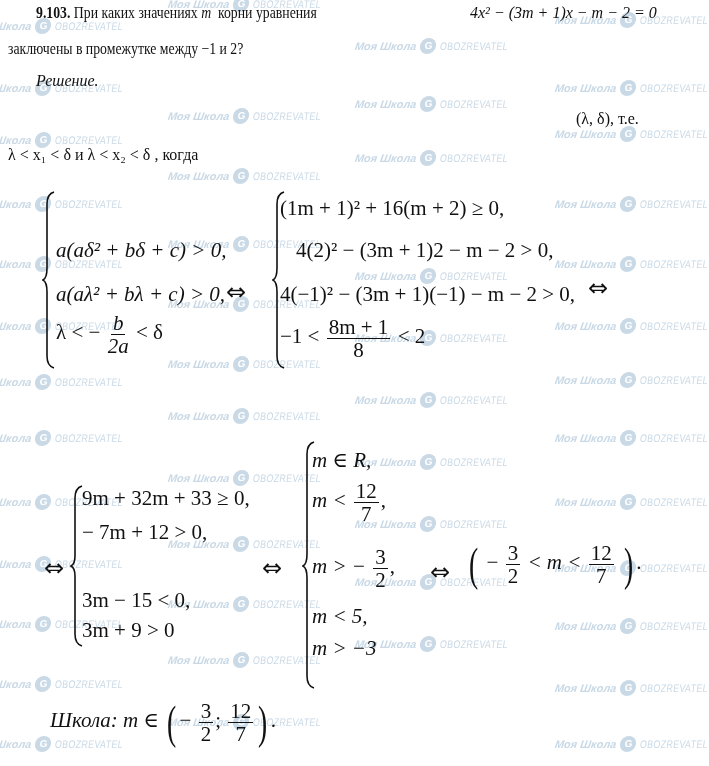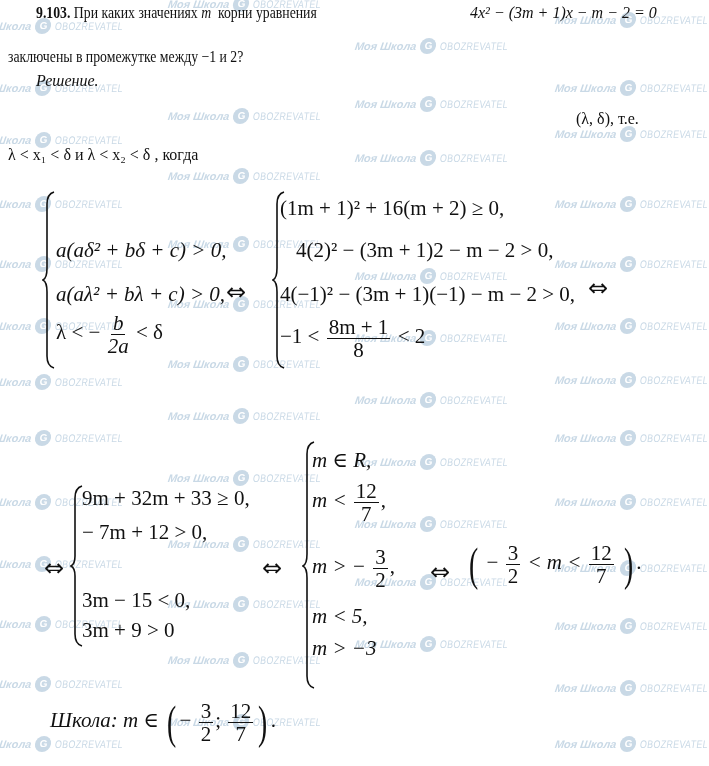--- a/index.html
+++ b/index.html
@@ -307,21 +307,21 @@
 
   <div class="abs t" style="left:36px;top:4px">
     <span class="cond" style="display:inline-block">
       <span class="b">9.103.</span>
       <span>При каких значениях</span>
       <span class="it">m</span>&nbsp;
       <span>корни уравнения</span>
     </span>
   </div>
   <div class="abs t it" style="left:470px;top:4px">4x² − (3m + 1)x − m − 2 = 0</div>
-  <div class="abs t" style="left:8px;top:48px">
+  <div class="abs t" style="left:8px;top:40px">
     <span class="cond" style="display:inline-block">заключены в промежутке между −1 и 2?</span>
   </div>
   <div class="abs t it" style="left:36px;top:72px">Решение.</div>
 
   <div class="abs t" style="left:576px;top:110px">(λ, δ), т.е.</div>
   <div class="abs t" style="left:8px;top:146px">λ &lt; x₁ &lt; δ и λ &lt; x₂ &lt; δ , когда</div>
 
   <svg class="brace-svg" style="left:42px;top:190px" width="14" height="180" viewBox="0 0 14 180">
     <path d="M12 2 Q5 4 5 14 L5 78 Q5 88 1 90 Q5 92 5 102 L5 166 Q5 176 12 178" fill="none" stroke="#111" stroke-width="1.6"></path>
   </svg>

